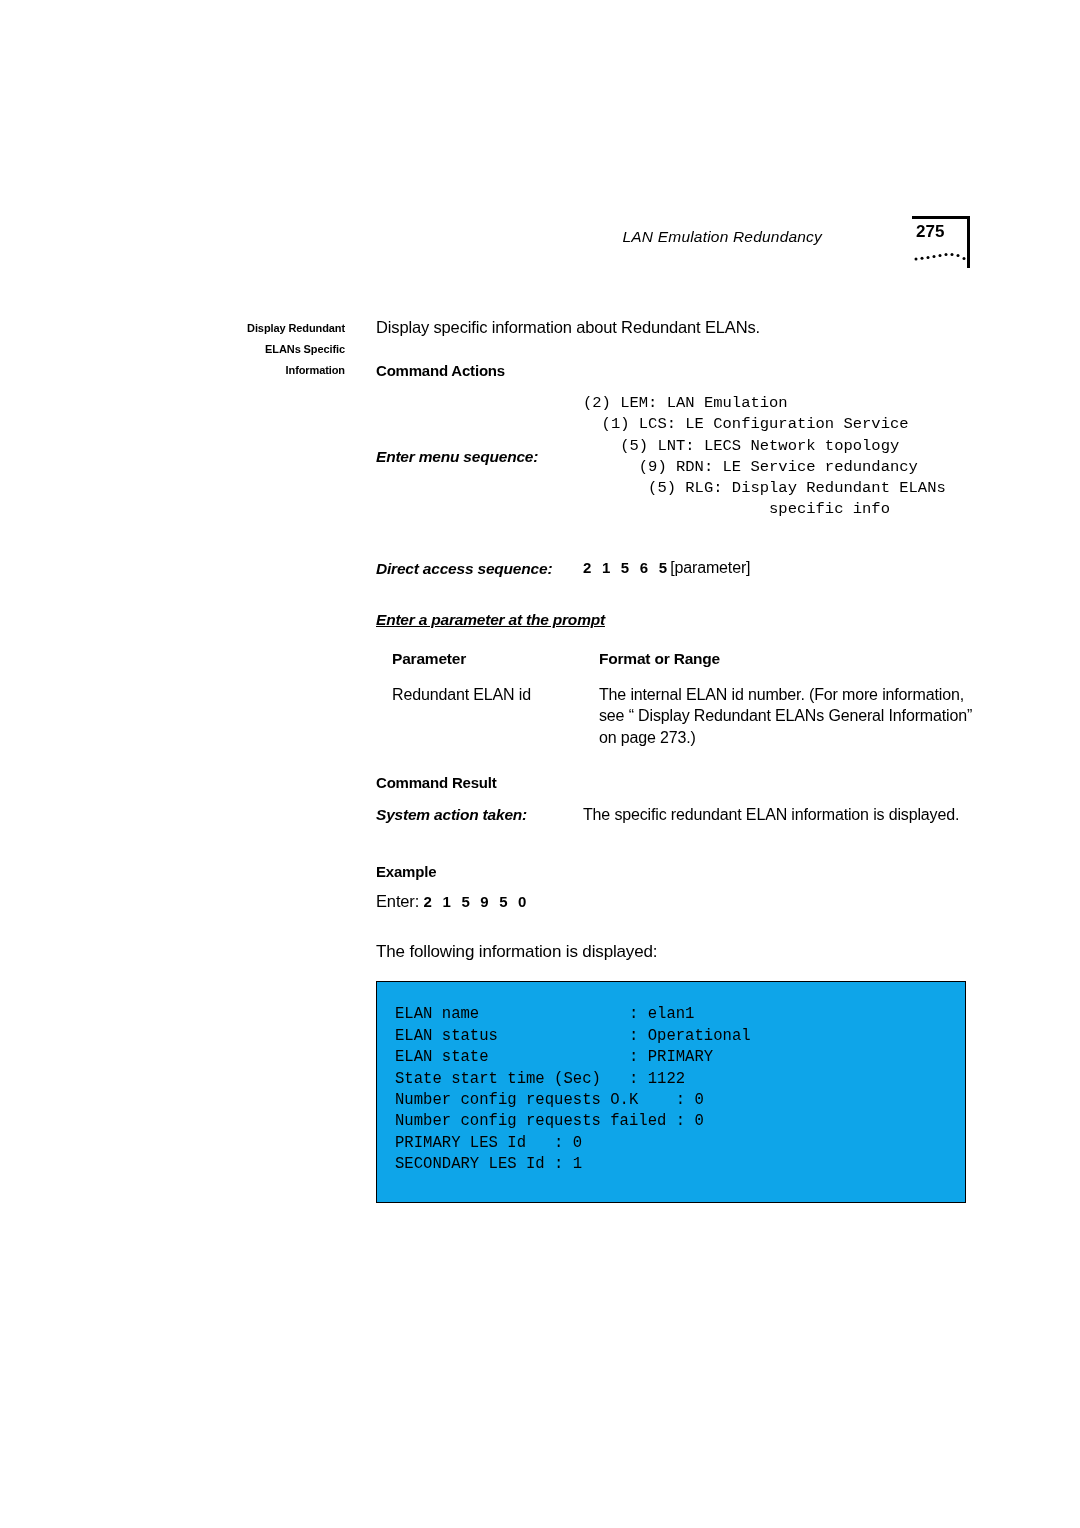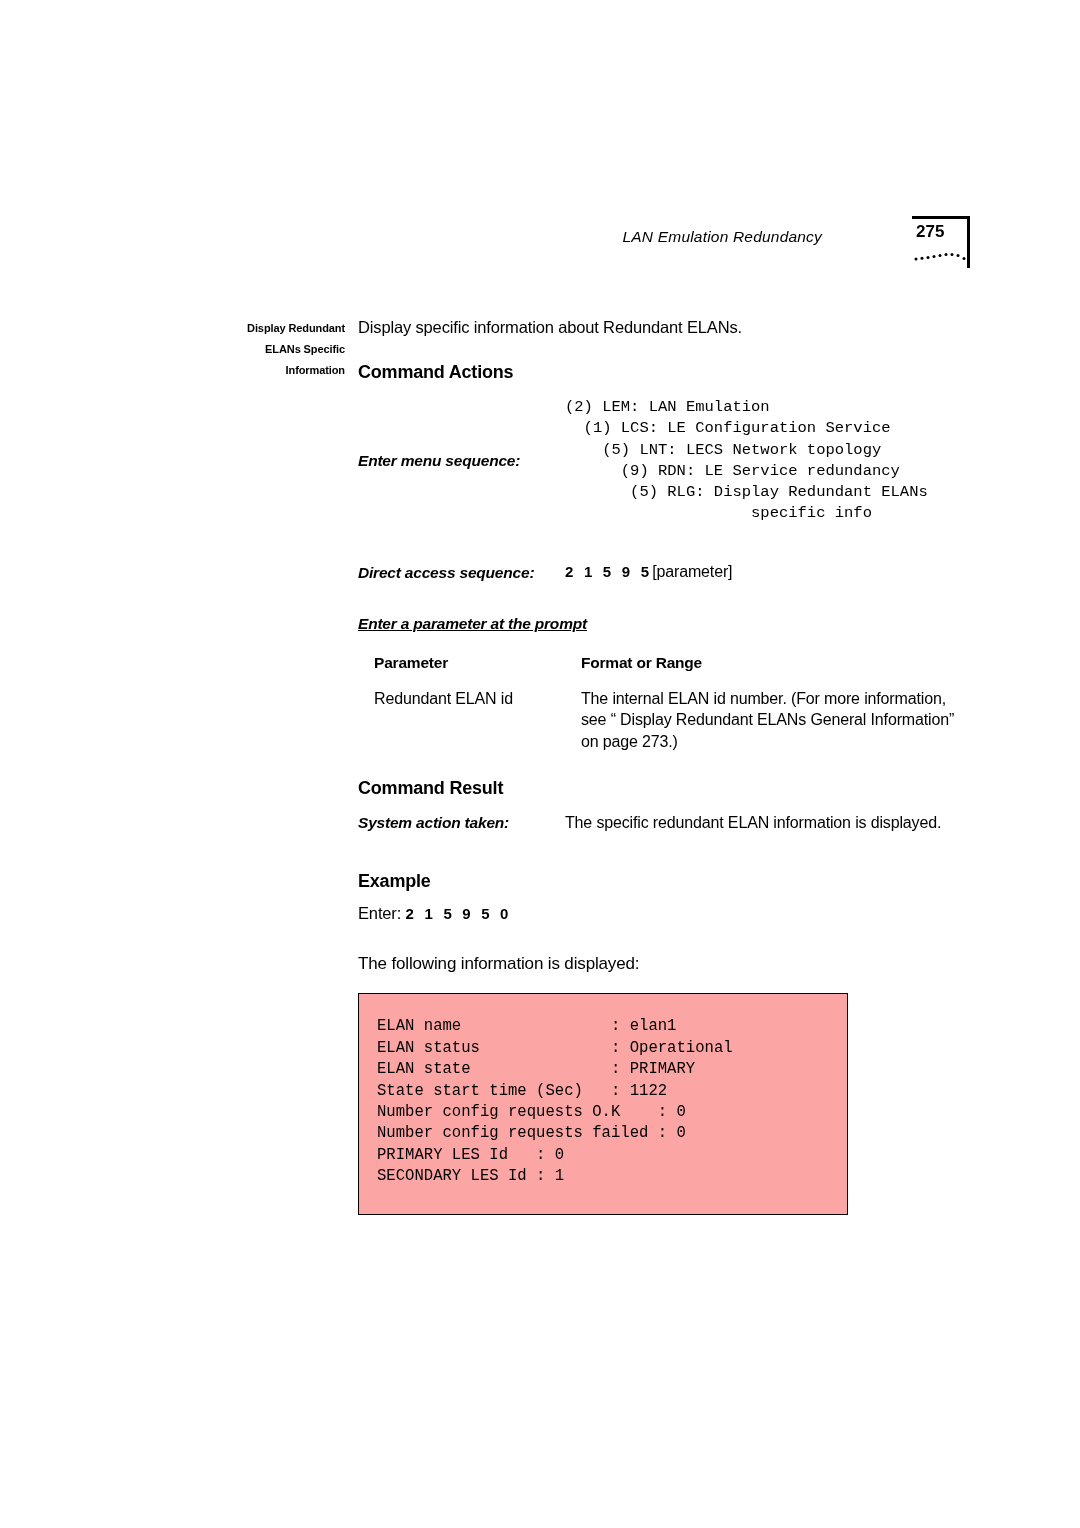--- a/index.html
+++ b/index.html
@@ -79,34 +79,34 @@
     width: 225px;
     text-align: right;
     font-weight: bold;
     font-size: 11px;
     line-height: 21px;
     letter-spacing: -0.1px;
   }
 
   .body-col {
     position: absolute;
-    left: 358px;
+    left: 376px;
     top: 316px;
     width: 600px;
   }
 
   .intro-line {
     font-size: 16.5px;
     line-height: 22px;
     margin: 0 0 24px 0;
     letter-spacing: -0.15px;
   }
 
   .section-heading {
-    font-size: 18px;
+    font-size: 15px;
     font-weight: bold;
     letter-spacing: -0.2px;
     margin: 0 0 14px 0;
   }
 
   
   .kv-row {
     display: flex;
     align-items: center;
     margin-bottom: 2px;
@@ -182,23 +182,23 @@
     margin: 0;
   }
   .follow-line {
     font-size: 17px;
     letter-spacing: -0.15px;
     margin: 0;
   }
 
   .output-box {
     box-sizing: border-box;
-    width: 490px;
+    width: 590px;
     border: 1.6px solid #000000;
-    background: #fca5a5;
+    background: #0ea5e9;
     padding: 22px 18px 26px 18px;
   }
   .output-pre {
     margin: 0;
     font-family: "Liberation Mono", monospace;
     font-size: 15.6px;
     line-height: 21.4px;
     white-space: pre;
     letter-spacing: 0px;
   }
@@ -238,21 +238,21 @@
 
   <h2 class="section-heading">Command Actions</h2>
 
   <div class="kv-row">
     <div class="kv-label">Enter menu sequence:</div>
     <div class="kv-value-mono"><span>(2) LEM: LAN Emulation</span><br><span>  (1) LCS: LE Configuration Service</span><br><span>    (5) LNT: LECS Network topology</span><br><span>      (9) RDN: LE Service redundancy</span><br><span>       (5) RLG: Display Redundant ELANs</span><br><span>                    specific info</span></div>
   </div>
 
   <div class="kv-row" style="margin-top:37px;">
     <div class="kv-label">Direct access sequence:</div>
-    <div><span class="seq-digits">2 1 5 9 5</span><span class="seq-param">[parameter]</span></div>
+    <div><span class="seq-digits">2 1 5 6 5</span><span class="seq-param">[parameter]</span></div>
   </div>
 
   <p class="sub-heading" style="margin-top:32px;">Enter a parameter at the prompt</p>
 
   <table class="param-table" style="margin-top:21px;">
     <thead>
       <tr>
         <th class="col-param">Parameter</th>
         <th>Format or Range</th>
       </tr>

